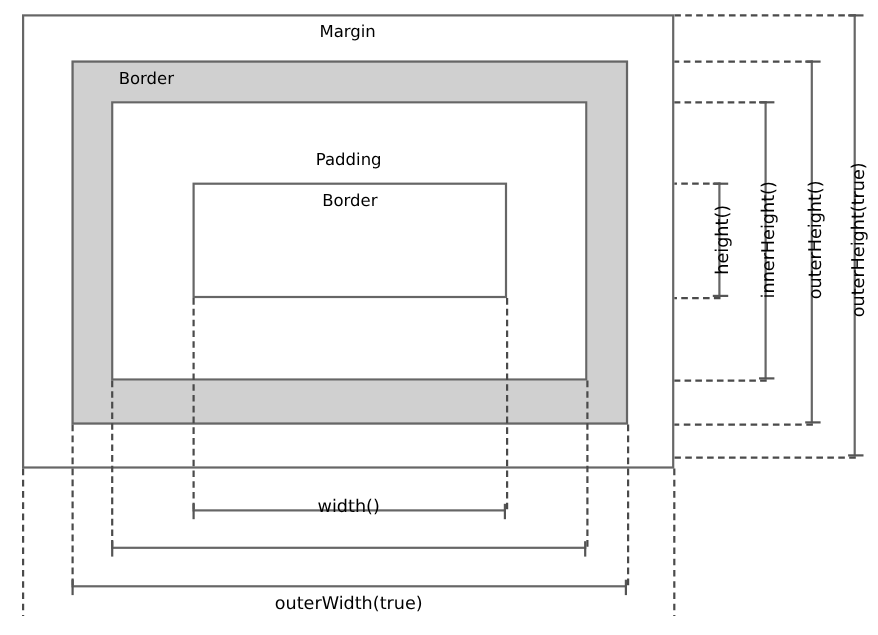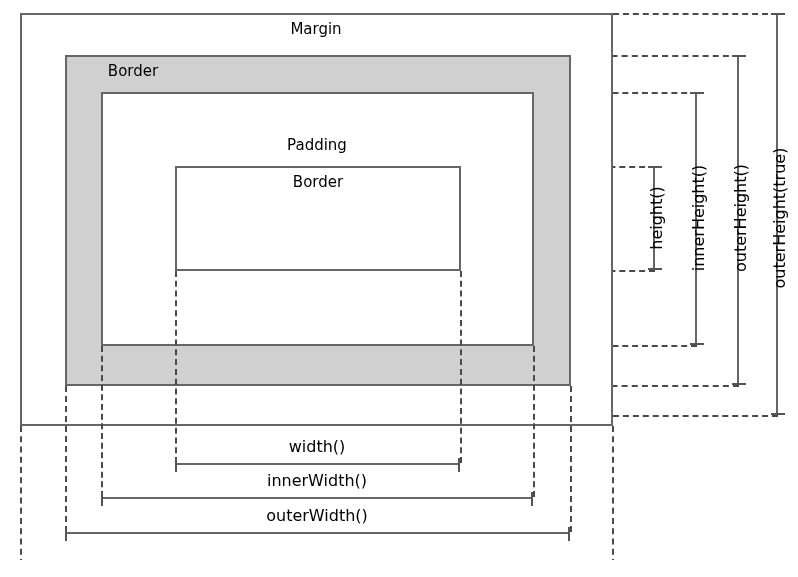--- a/index.html
+++ b/index.html
@@ -166,32 +166,31 @@
   <div class="measure-v" style="left:776px; top:13px; height:402px;">
     <span class="tick top"></span>
     <span class="tick bottom"></span>
   </div>
   <div class="measure-label-v" style="left:770px; top:218px;">outerHeight(true)</div>
 
   <div class="measure-h" style="left:175px; top:463px; width:285px;">
     <span class="tick left"></span>
     <span class="tick right"></span>
   </div>
-  <div class="measure-label-h" style="left:317px; top:437px;">width()</div>
+  <div class="measure-label-h" style="left:317px; top:450px;">width()</div>
 
   <div class="measure-h" style="left:101px; top:497px; width:432px;">
     <span class="tick left"></span>
     <span class="tick right"></span>
   </div>
-  <div class="measure-label-h" style="left:317px; top:471px;">innerWidth()</div>
 
   <div class="measure-h" style="left:65px; top:532px; width:505px;">
     <span class="tick left"></span>
     <span class="tick right"></span>
   </div>
-  <div class="measure-label-h" style="left:317px; top:506px;">outerWidth()</div>
 
   <div class="measure-h" style="left:20px; top:565px; width:592px;">
     <span class="tick left"></span>
     <span class="tick right"></span>
   </div>
+  <div class="measure-label-h" style="left:317px; top:539px;">outerWidth(true)</div>
 
 </div>
 
 </body></html>

